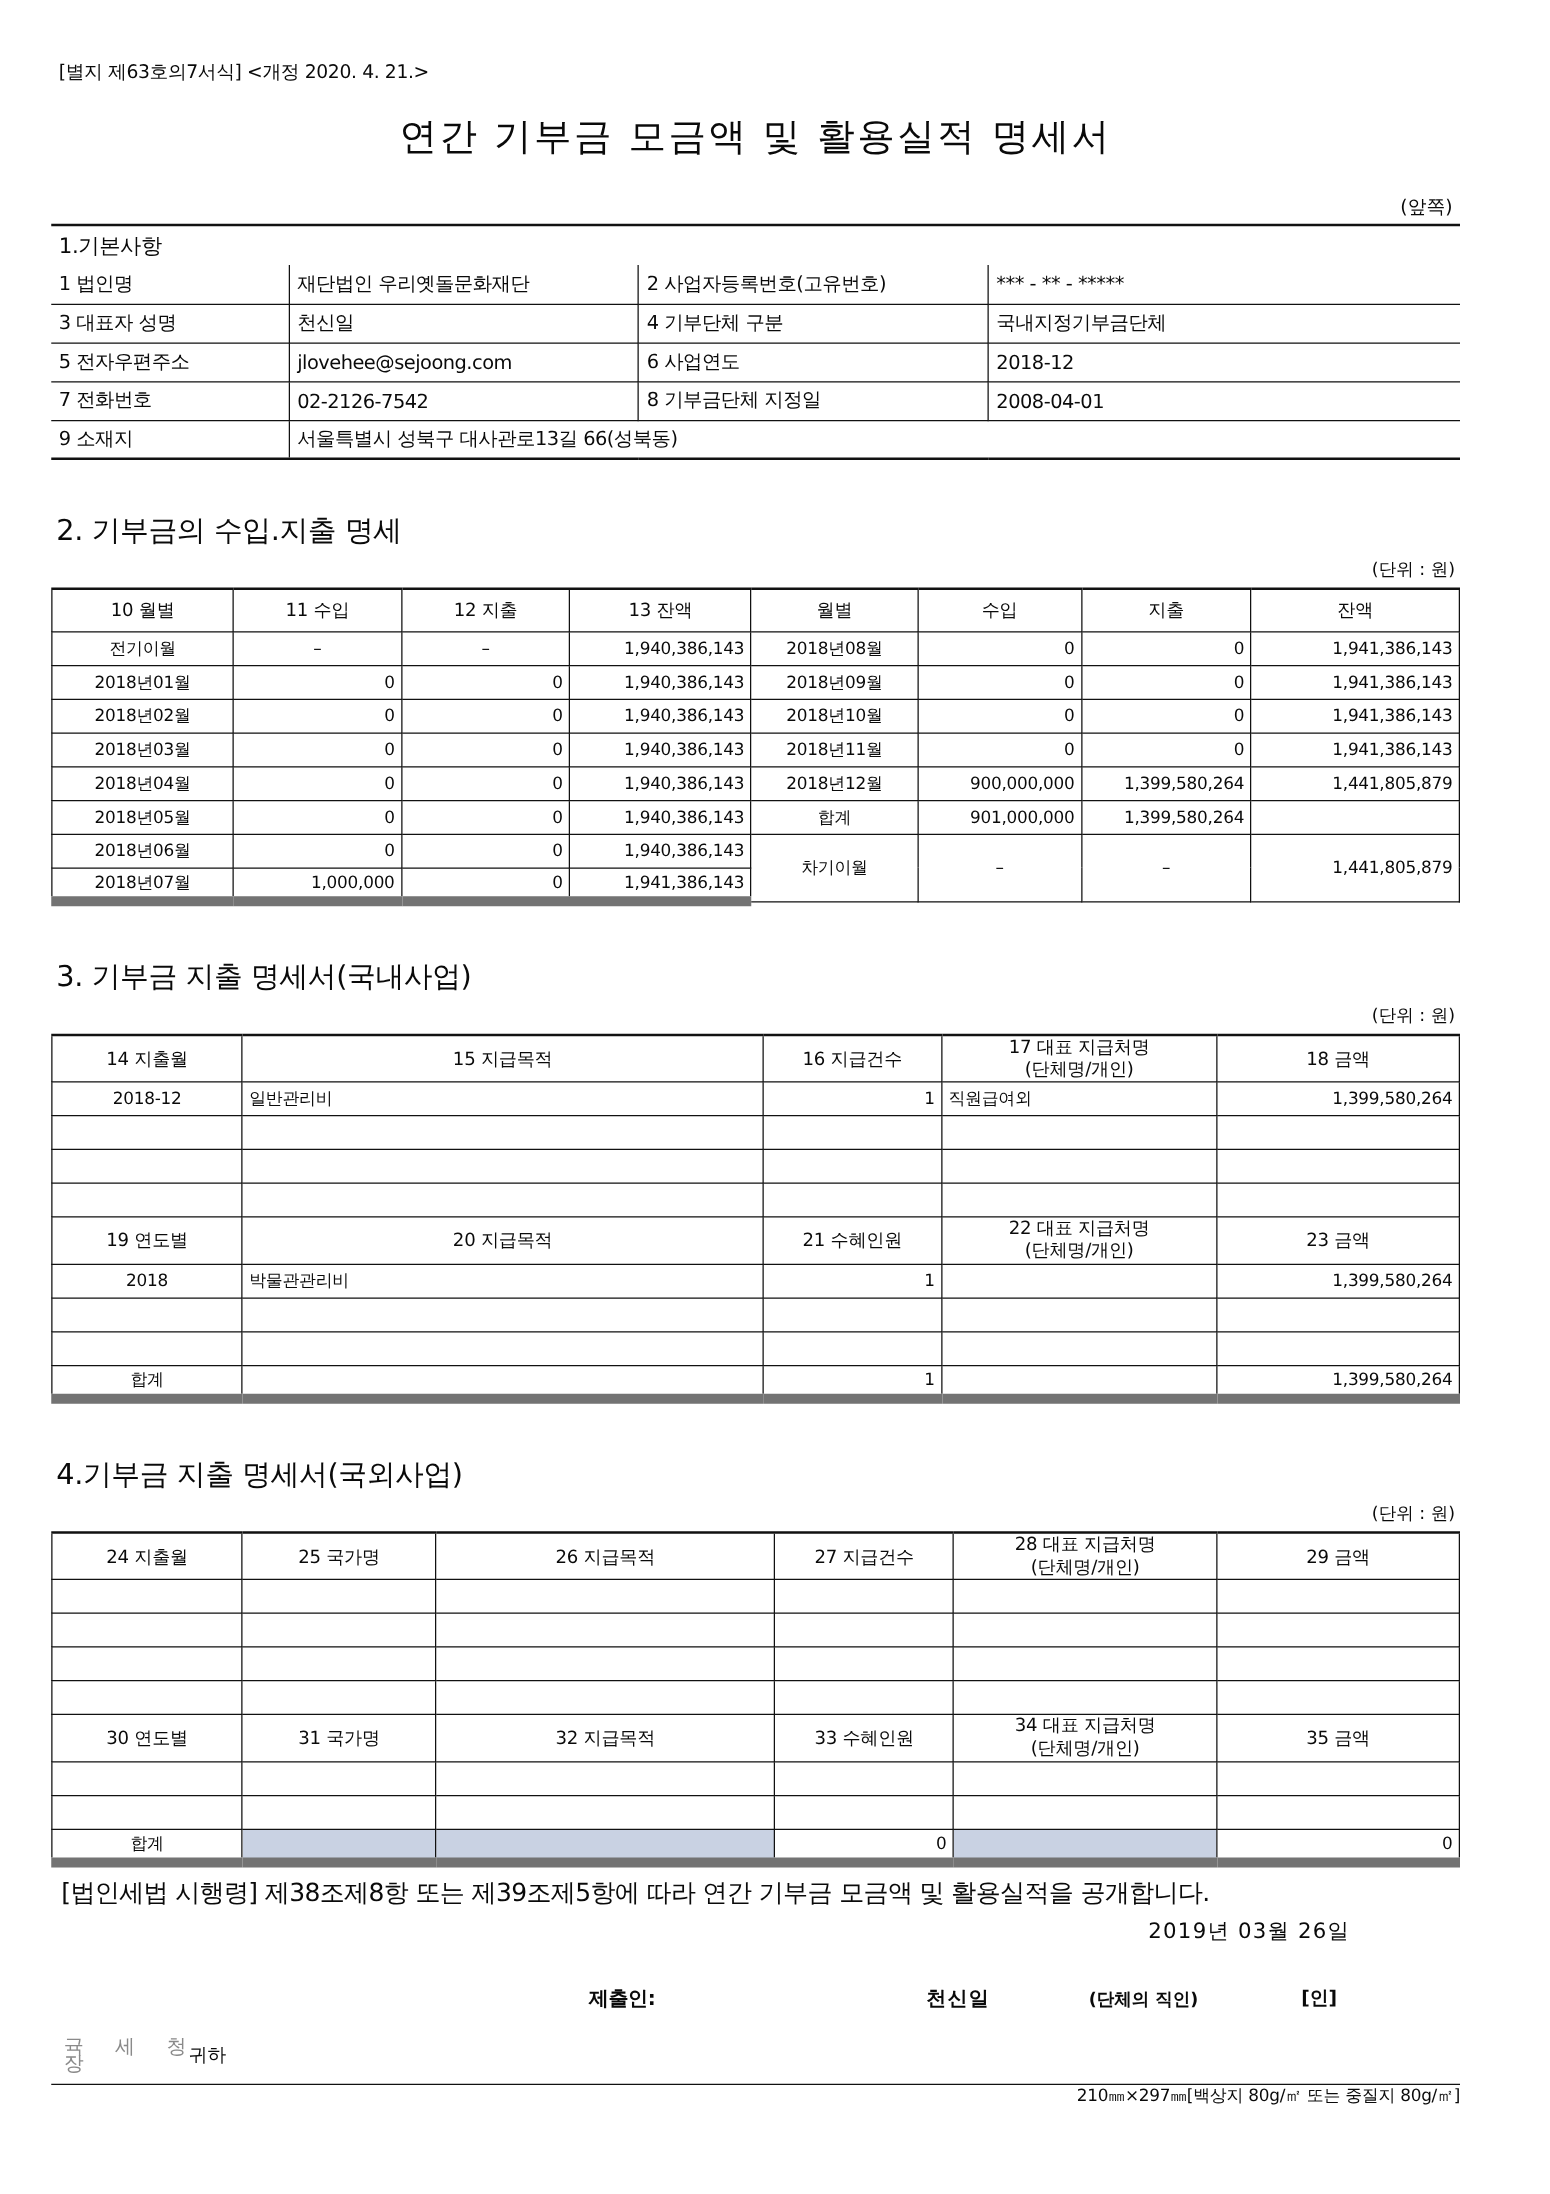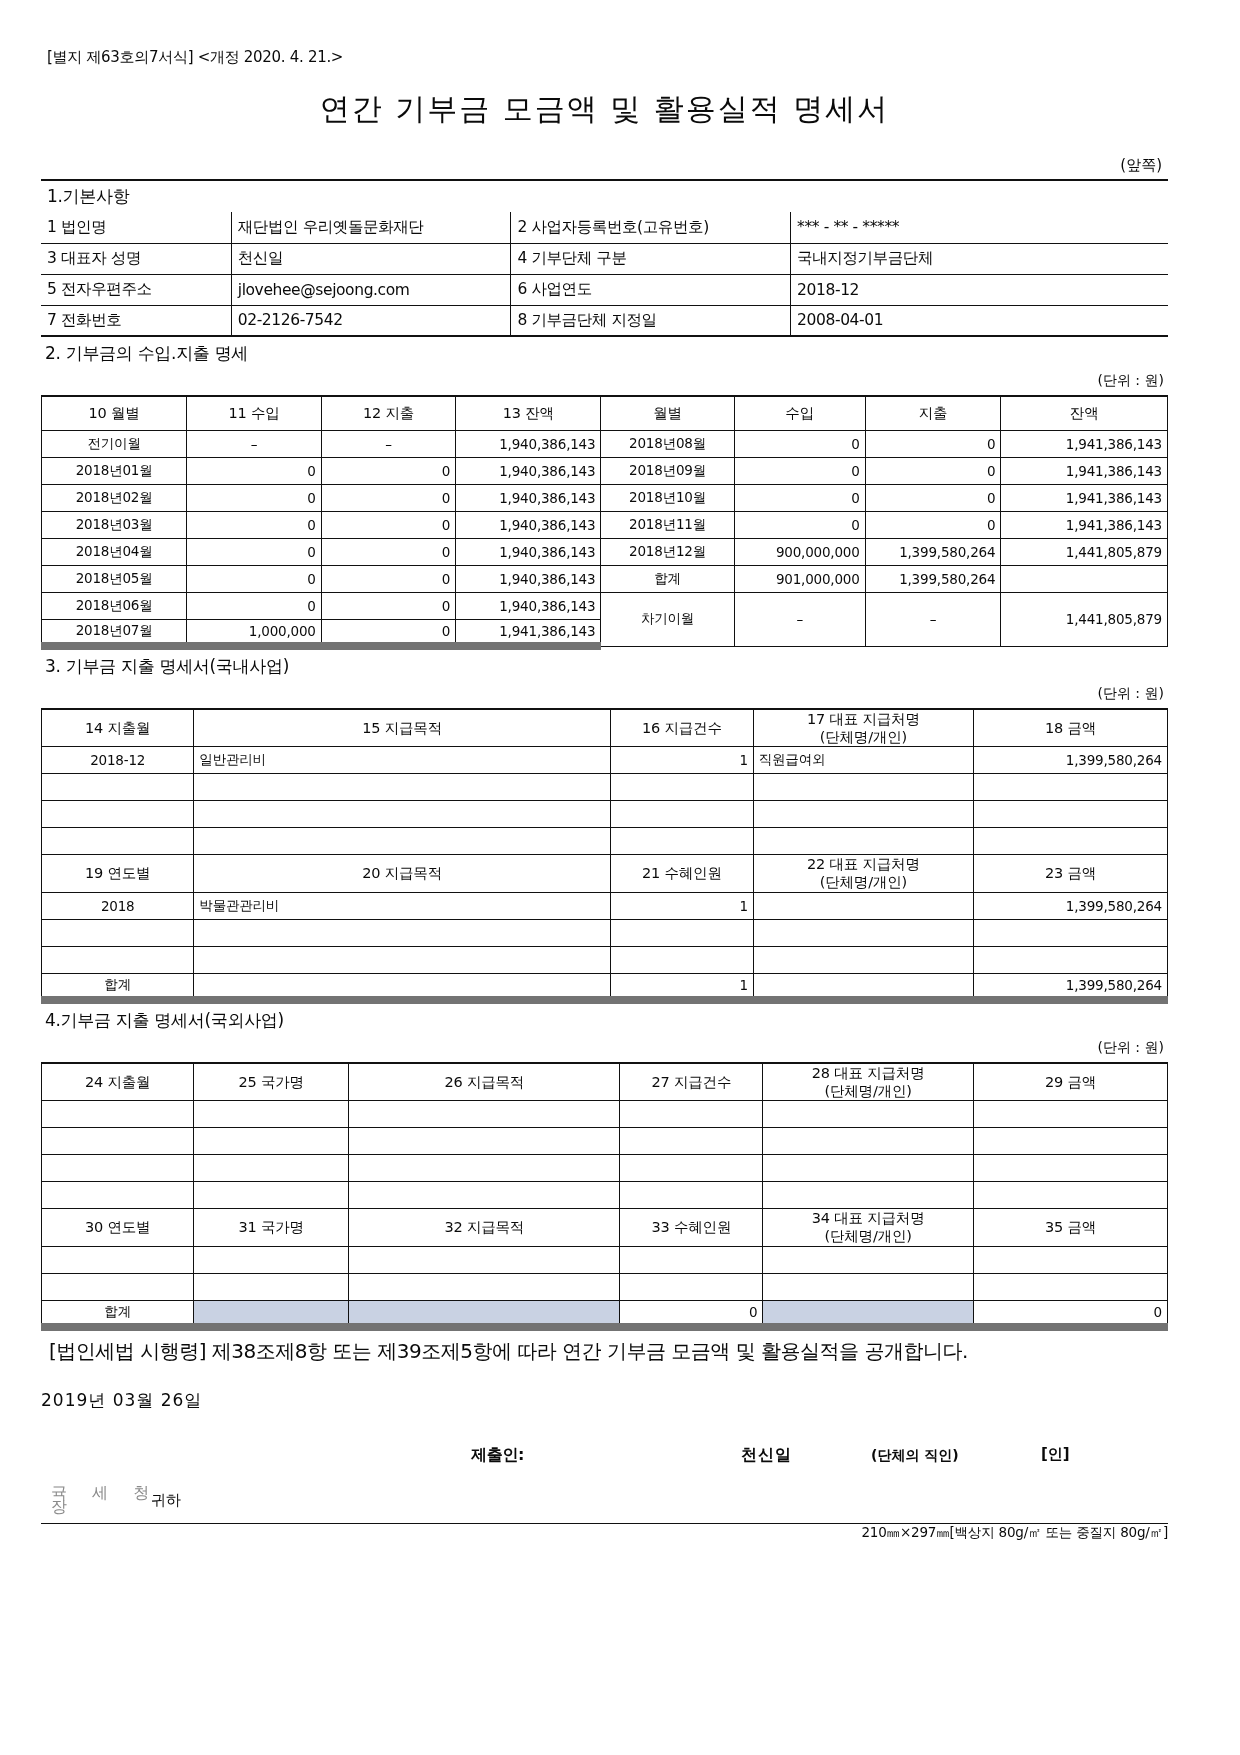--- a/index.html
+++ b/index.html
@@ -36,23 +36,24 @@
     font-size: 15px;
     margin: 26px 6px 4px 0;
   }
   .sect-head {
     font-size: 17px;
     letter-spacing: -0.3px;
     padding: 4px 0 4px 6px;
     border-top: 2px solid #111;
   }
   .sect-label {
-    font-size: 17px;
+    font-size: 23px;
     letter-spacing: -0.3px;
     padding: 5px 0 3px 4px;
+    margin-top: 36px;
   }
   .unit {
     text-align: right;
     font-size: 14px;
     margin: 4px 4px 5px 0;
   }
 
   table { border-collapse: collapse; width: 100%; table-layout: fixed; }
   td, th { font-weight: normal; }
 
@@ -100,23 +101,24 @@
   .tall { height: 44px; }
   .shaded { background: #c9d2e3; }
 
   
   .legal {
     font-size: 20px;
     letter-spacing: -0.5px;
     margin: 7px 0 0 8px;
   }
   .dateline {
+    text-align: right;
     font-size: 17px;
     letter-spacing: 1px;
-    margin: 24px 88px 0 0;
+    margin: 5px 88px 0 0;
   }
   .signrow {
     position: relative;
     height: 40px;
     margin-top: 33px;
     font-size: 16px;
     font-weight: bold;
   }
   .sub-label { position: absolute; left: 430px; top: 0; letter-spacing: -0.3px; }
   .sub-name  { position: absolute; left: 700px; top: 0; letter-spacing: 1px; }
@@ -180,20 +182,24 @@
         <td class="lbl">5 전자우편주소</td>
         <td class="val">jlovehee@sejoong.com</td>
         <td class="lbl">6 사업연도</td>
         <td class="val">2018-12</td>
       </tr>
       <tr>
         <td class="lbl">7 전화번호</td>
         <td class="val">02-2126-7542</td>
         <td class="lbl">8 기부금단체 지정일</td>
         <td class="val">2008-04-01</td>
+      </tr>
+      <tr>
+        <td class="lbl">9 소재지</td>
+        <td class="val" colspan="3">서울특별시 성북구 대사관로13길 66(성북동)</td>
       </tr>
     </tbody>
   </table>
 
   <div class="sect-label">2. 기부금의 수입.지출 명세</div>
   <div class="unit">(단위 : 원)</div>
 
   <table class="grid">
     <colgroup>
       <col style="width:122px">

